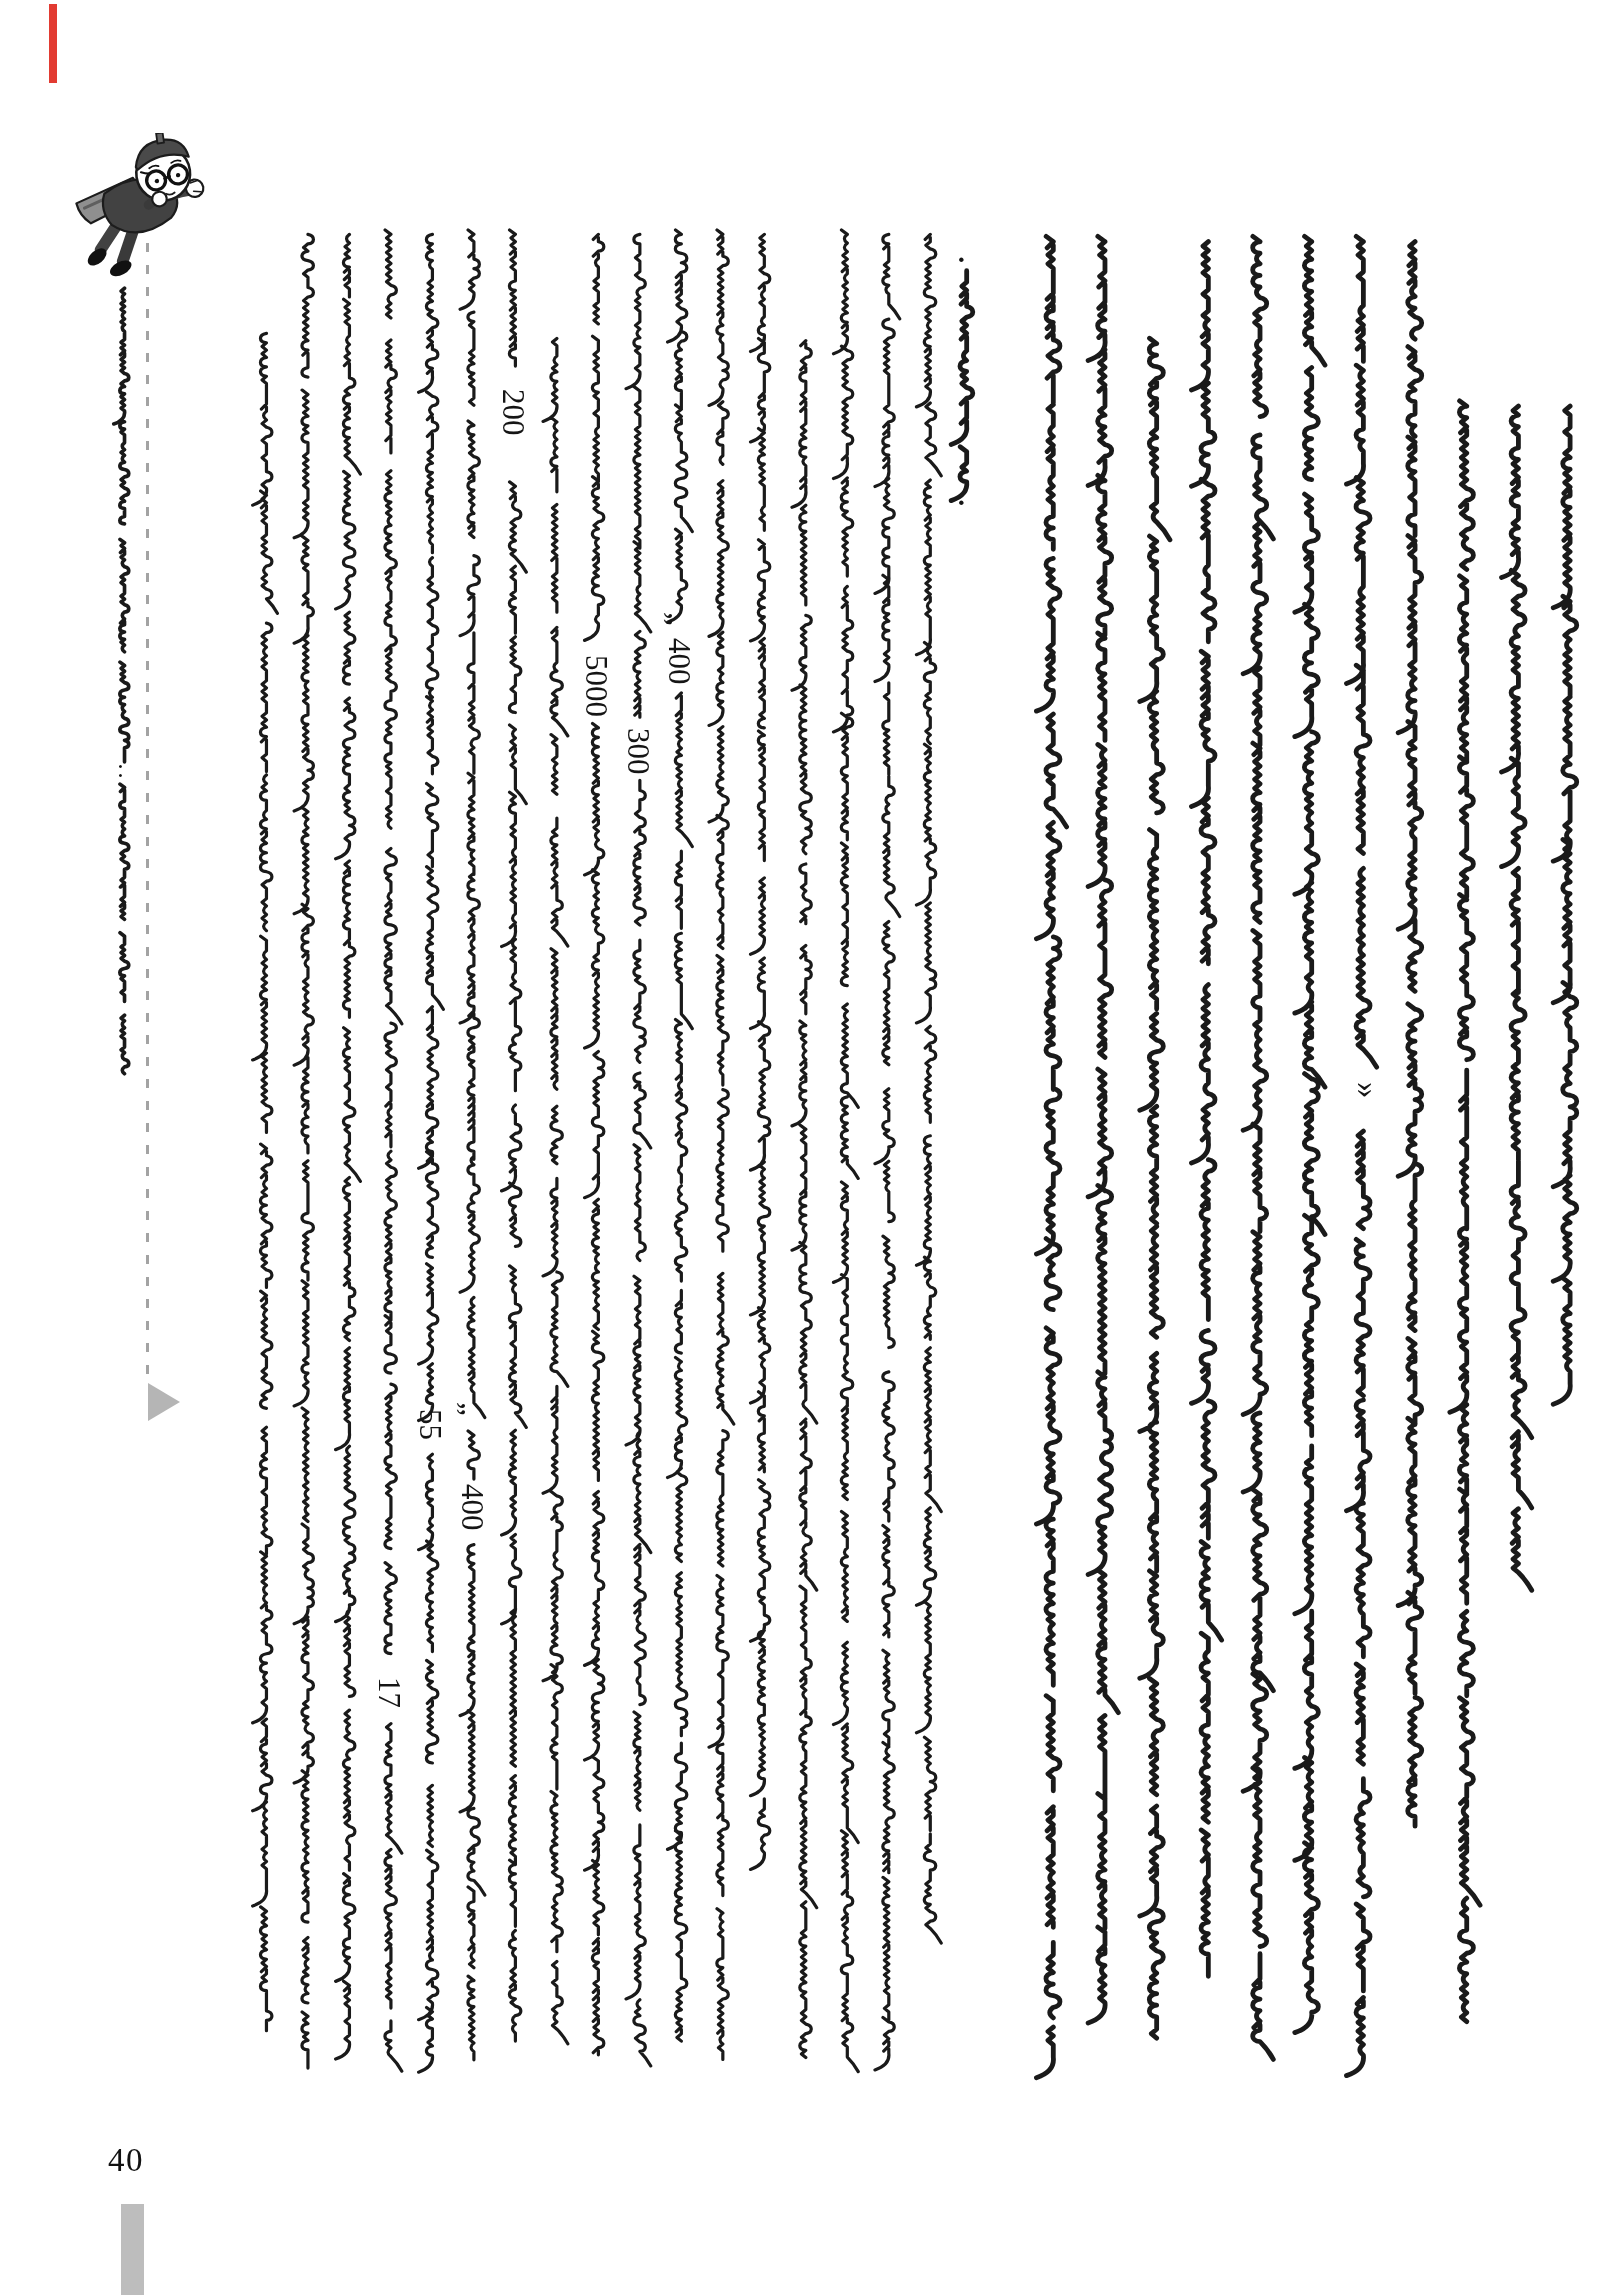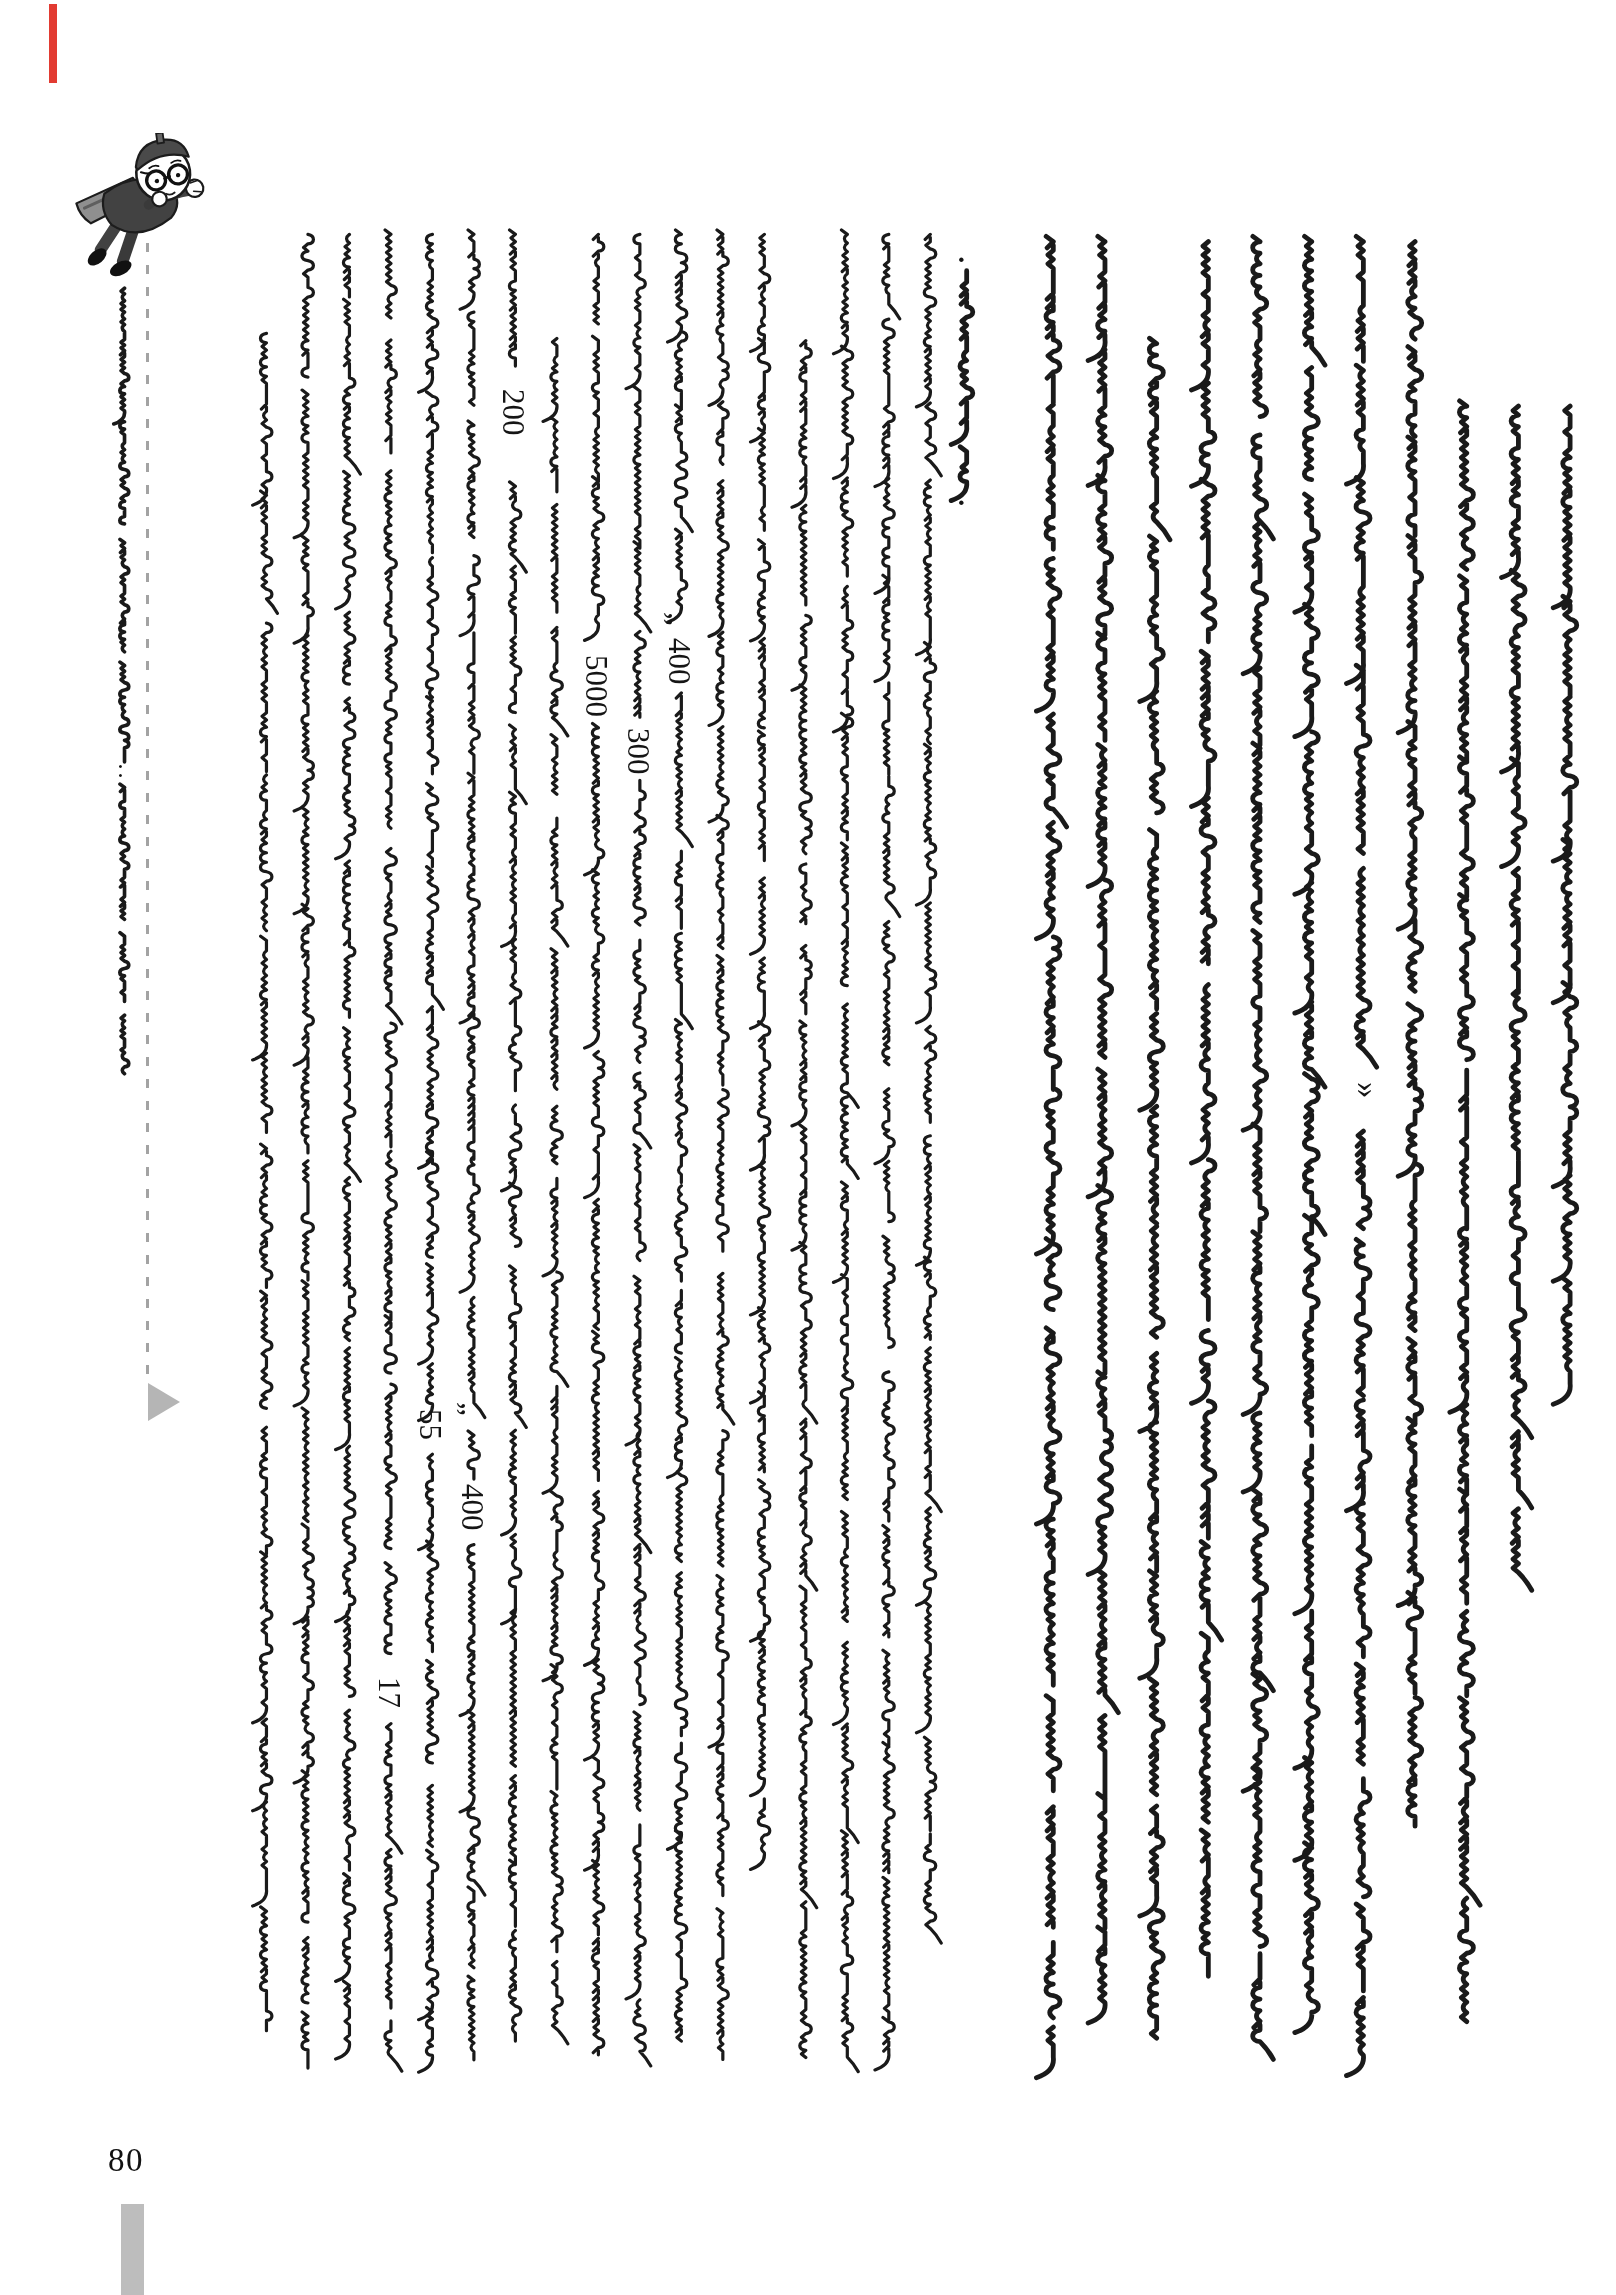--- a/index.html
+++ b/index.html
@@ -92,21 +92,21 @@
         <path d="M2157 558.0 l-7.3 6.1 l7.3 6.1 l0 17.1 l-7.3 6.1 l7.3 6.1 l0 17.1 l-7.3 6.1 l7.3 6.1 c-13.4 2.4 -13.4 14.6 0 15.9 l-7.3 6.1 l7.3 6.1 l-7.3 6.1 l7.3 6.1 l-8.5 8.5 m8.5 -3.7 l0 7.3 c-13.4 2.4 -13.4 14.6 0 15.9 l-7.3 6.1 l7.3 6.1 l-7.3 6.1 l7.3 6.1 l-7.3 6.1 l7.3 6.1 l-8.5 8.5 m8.5 -3.7 l0 7.3 l-7.3 6.1 l7.3 6.1 l-7.3 6.1 l7.3 6.1 l-7.3 6.1 l7.3 6.1 l-7.3 6.1 l7.3 6.1 l-7.3 6.1 l7.3 6.1 q2.4 19.5 -23.2 28.1 M2157 826.4 m0 0 l-9.8 -7.3 m9.8 7.3 l-8.5 8.5 m8.5 -3.7 l0 7.3 l-7.3 6.1 l7.3 6.1 c12.2 2.4 12.2 14.6 0 15.9 l-7.3 6.1 l7.3 6.1 q-9.8 7.3 0 14.6 l-7.3 6.1 l7.3 6.1 l-7.3 6.1 l7.3 6.1 l-7.3 6.1 l7.3 6.1 l-7.3 6.1 l7.3 6.1 l0 13.4 M2157 957.4 l-7.3 6.1 l7.3 6.1 l-7.3 6.1 l7.3 6.1 q-9.8 7.3 0 14.6 l-7.3 6.1 l7.3 6.1 l-7.3 6.1 l7.3 6.1 l0 17.1 l-7.3 6.1 l7.3 6.1 c-13.4 2.4 -13.4 14.6 0 15.9 c12.2 2.4 12.2 14.6 0 15.9 l-8.5 8.5 m8.5 -3.7 l0 7.3 l0 17.1 l0 17.1 l-7.3 6.1 l7.3 6.1 q-9.8 7.3 0 14.6 q2.4 19.5 -23.2 28.1 M2157 1160.6 m0 0 l-9.8 -7.3 m9.8 7.3 l-7.3 6.1 l7.3 6.1 l-7.3 6.1 l7.3 6.1 l-7.3 6.1 l7.3 6.1 q-9.8 7.3 0 14.6 c-13.4 2.4 -13.4 14.6 0 15.9 q-9.8 7.3 0 14.6 l-7.3 6.1 l7.3 6.1 l-7.3 6.1 l7.3 6.1 l-8.5 8.5 m8.5 -3.7 l0 7.3 l-7.3 6.1 l7.3 6.1 l-8.5 8.5 m8.5 -3.7 l0 7.3 l0 17.1 l-7.3 6.1 l7.3 6.1 l0 17.1 q2.4 19.5 -23.2 28.1 M2157 1357.0 m0 0 l-9.8 -7.3 m9.8 7.3 l-7.3 6.1 l7.3 6.1 c12.2 2.4 12.2 14.6 0 15.9 l-7.3 6.1 l7.3 6.1 q-9.8 7.3 0 14.6 l0 17.1 c12.2 2.4 12.2 14.6 0 15.9 l0 17.1 l-7.3 6.1 l7.3 6.1 q-9.8 7.3 0 14.6 c-13.4 2.4 -13.4 14.6 0 15.9 c12.2 2.4 12.2 14.6 0 15.9 c12.2 2.4 12.2 14.6 0 15.9 l0 17.1 l-7.3 6.1 l7.3 6.1 l-7.3 6.1 l7.3 6.1 l-7.3 6.1 l7.3 6.1 l-8.5 8.5 m8.5 -3.7 l0 7.3 q2.4 19.5 -23.2 28.1 M2157 1614.9 l-7.3 6.1 l7.3 6.1 l-7.3 6.1 l7.3 6.1 l-7.3 6.1 l7.3 6.1 c12.2 2.4 12.2 14.6 0 15.9 l-7.3 6.1 l7.3 6.1 c-13.4 2.4 -13.4 14.6 0 15.9 l-7.3 6.1 l7.3 6.1 l-7.3 6.1 l7.3 6.1 l-7.3 6.1 l7.3 6.1 q2.4 19.5 -23.2 28.1 M2157 1763.2 m0 0 l-9.8 -7.3 m9.8 7.3 l-7.3 6.1 l7.3 6.1 l0 17.1 l-7.3 6.1 l7.3 6.1 c-13.4 2.4 -13.4 14.6 0 15.9 l-7.3 6.1 l7.3 6.1 l-7.3 6.1 l7.3 6.1 l-7.3 6.1 l7.3 6.1 l-7.3 6.1 l7.3 6.1 q-9.8 7.3 0 14.6 l0 17.1 q2.4 19.5 -23.2 28.1" fill="none" stroke="#1a1a1a" stroke-width="6.6" stroke-linecap="round" stroke-linejoin="round"></path>
       </g>
       <g>
         <path d="M1328 372.0 l0 15.7 l-6.7 5.6 l6.7 5.6 l-7.8 7.8 m7.8 -3.4 l0 6.7 l-7.8 7.8 m7.8 -3.4 l0 6.7 c11.2 2.2 11.2 13.4 0 14.6 l-6.7 5.6 l6.7 5.6 l-6.7 5.6 l6.7 5.6 l-7.8 7.8 m7.8 -3.4 l0 6.7 l0 12.3 M1328 482.1 q-9.0 6.7 0 13.4 c-12.3 2.2 -12.3 13.4 0 14.6 l-6.7 5.6 l6.7 5.6 l-6.7 5.6 l6.7 5.6 c11.2 2.2 11.2 13.4 0 14.6 l-7.8 7.8 m7.8 -3.4 l0 6.7 l0 15.7 l-7.8 7.8 m7.8 -3.4 l0 6.7 q2.2 17.9 -21.3 25.8 M1328 620.5 m0 0 l-9.0 -6.7 m9.0 6.7 l0 15.7 l-6.7 5.6 l6.7 5.6 c-12.3 2.2 -12.3 13.4 0 14.6 q2.2 17.9 -21.3 25.8" fill="none" stroke="#1a1a1a" stroke-width="6.6" stroke-linecap="round" stroke-linejoin="round"></path>
       </g>
       <g>
         <path d="M171 396.0 l-4.7 3.9 l4.7 3.9 q-6.2 4.7 0 9.4 l-4.7 3.9 l4.7 3.9 l-4.7 3.9 l4.7 3.9 q-6.2 4.7 0 9.4 l-4.7 3.9 l4.7 3.9 q-6.2 4.7 0 9.4 l0 10.9 l-4.7 3.9 l4.7 3.9 l-4.7 3.9 l4.7 3.9 l-5.5 5.5 m5.5 -2.3 l0 4.7 l-4.7 3.9 l4.7 3.9 l-4.7 3.9 l4.7 3.9 l-4.7 3.9 l4.7 3.9 c7.8 1.6 7.8 9.4 0 10.1 l-4.7 3.9 l4.7 3.9 c-8.6 1.6 -8.6 9.4 0 10.1 l-4.7 3.9 l4.7 3.9 l-4.7 3.9 l4.7 3.9 l-4.7 3.9 l4.7 3.9 q1.6 12.5 -14.8 17.9 M171 579.5 c-8.6 1.6 -8.6 9.4 0 10.1 l-4.7 3.9 l4.7 3.9 l0 10.9 q-6.2 4.7 0 9.4 l-4.7 3.9 l4.7 3.9 q-6.2 4.7 0 9.4 c-8.6 1.6 -8.6 9.4 0 10.1 c7.8 1.6 7.8 9.4 0 10.1 l-4.7 3.9 l4.7 3.9 l-4.7 3.9 l4.7 3.9 c7.8 1.6 7.8 9.4 0 10.1 l-4.7 3.9 l4.7 3.9 c-8.6 1.6 -8.6 9.4 0 10.1 l0 10.9 c-8.6 1.6 -8.6 9.4 0 10.1 M171 745.7 m0 0 l-6.2 -4.7 m6.2 4.7 l-4.7 3.9 l4.7 3.9 l-5.5 5.5 m5.5 -2.3 l0 4.7 l-4.7 3.9 l4.7 3.9 q-6.2 4.7 0 9.4 c7.8 1.6 7.8 9.4 0 10.1 l-4.7 3.9 l4.7 3.9 l-4.7 3.9 l4.7 3.9 l0 10.9 l-4.7 3.9 l4.7 3.9 l-4.7 3.9 l4.7 3.9 c7.8 1.6 7.8 9.4 0 10.1 q-6.2 4.7 0 9.4 l-5.5 5.5 m5.5 -2.3 l0 4.7 c-8.6 1.6 -8.6 9.4 0 10.1 c-8.6 1.6 -8.6 9.4 0 10.1 l-4.7 3.9 l4.7 3.9 q-6.2 4.7 0 9.4 M171 914.4 m0 0 l-6.2 -4.7 m6.2 4.7 l-4.7 3.9 l4.7 3.9 l-4.7 3.9 l4.7 3.9 l-4.7 3.9 l4.7 3.9 c7.8 1.6 7.8 9.4 0 10.1 c-8.6 1.6 -8.6 9.4 0 10.1 c-8.6 1.6 -8.6 9.4 0 10.1 q-6.2 4.7 0 9.4 q-6.2 4.7 0 9.4 c7.8 1.6 7.8 9.4 0 10.1 c-8.6 1.6 -8.6 9.4 0 10.1 c7.8 1.6 7.8 9.4 0 10.1 c7.8 1.6 7.8 9.4 0 10.1 l0 10.9 l0 8.6 M171 1082.0 m0 0 l-6.2 -4.7 m6.2 4.7 l-5.5 5.5 m5.5 -2.3 l0 4.7 l0 10.9 c-8.6 1.6 -8.6 9.4 0 10.1 l0 10.9 l-4.7 3.9 l4.7 3.9 q-6.2 4.7 0 9.4 q-6.2 4.7 0 9.4 c-8.6 1.6 -8.6 9.4 0 10.1 c7.8 1.6 7.8 9.4 0 10.1 l-4.7 3.9 l4.7 3.9 l-4.7 3.9 l4.7 3.9 c7.8 1.6 7.8 9.4 0 10.1 l0 10.9 l-4.7 3.9 l4.7 3.9 l-5.5 5.5 m5.5 -2.3 l0 4.7 l0 10.9 l-4.7 3.9 l4.7 3.9 l-5.5 5.5 m5.5 -2.3 l0 4.7 l-4.7 3.9 l4.7 3.9 l-4.7 3.9 l4.7 3.9 M171 1286.2 m0 0 l-6.2 -4.7 m6.2 4.7 l0 10.9 l-4.7 3.9 l4.7 3.9 l-4.7 3.9 l4.7 3.9 l-4.7 3.9 l4.7 3.9 c7.8 1.6 7.8 9.4 0 10.1 c-8.6 1.6 -8.6 9.4 0 10.1 l-4.7 3.9 l4.7 3.9 l0 10.9 l-4.7 3.9 l4.7 3.9 l0 8.6 M171 1394.8 l-4.7 3.9 l4.7 3.9 q-6.2 4.7 0 9.4 l-4.7 3.9 l4.7 3.9 l-4.7 3.9 l4.7 3.9 l0 10.9 l-4.7 3.9 l4.7 3.9 q-6.2 4.7 0 9.4 c7.8 1.6 7.8 9.4 0 10.1 q-6.2 4.7 0 9.4" fill="none" stroke="#1a1a1a" stroke-width="5" stroke-linecap="round" stroke-linejoin="round"></path>
       </g>
     </svg>
 
-  <div id="page-number" class="abs" style="color: rgb(17, 17, 17);">80</div>
+  <div id="page-number" class="abs" style="color: rgb(17, 17, 17);">40</div>
   <div id="footer-bar" class="abs" style="background: rgb(189, 189, 189);"></div>
 
 <span class="tok rot" style="font-size: 31px; left: 529px; top: 389px;">200</span>
     <span class="tok rot" style="font-size: 31px; left: 695px; top: 612px;">„</span>
     <span class="tok rot" style="font-size: 31px; left: 695px; top: 638px;">400</span>
     <span class="tok rot" style="font-size: 31px; left: 612px; top: 655px;">5000</span>
     <span class="tok rot" style="font-size: 31px; left: 654px; top: 728px;">300</span>
     <span class="tok rot" style="font-size: 31px; left: 446px; top: 1409px;">55</span>
     <span class="tok rot" style="font-size: 31px; left: 488px; top: 1402px;">„</span>
     <span class="tok rot" style="font-size: 31px; left: 488px; top: 1484px;">400</span>

